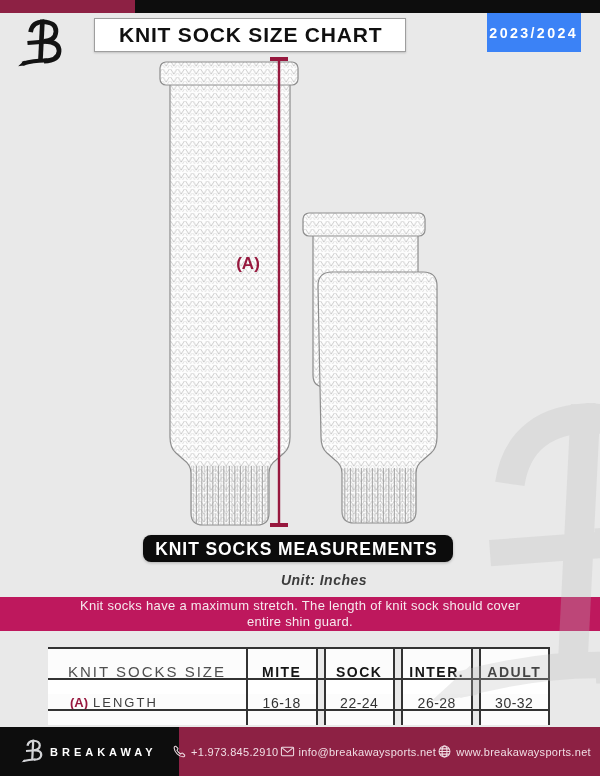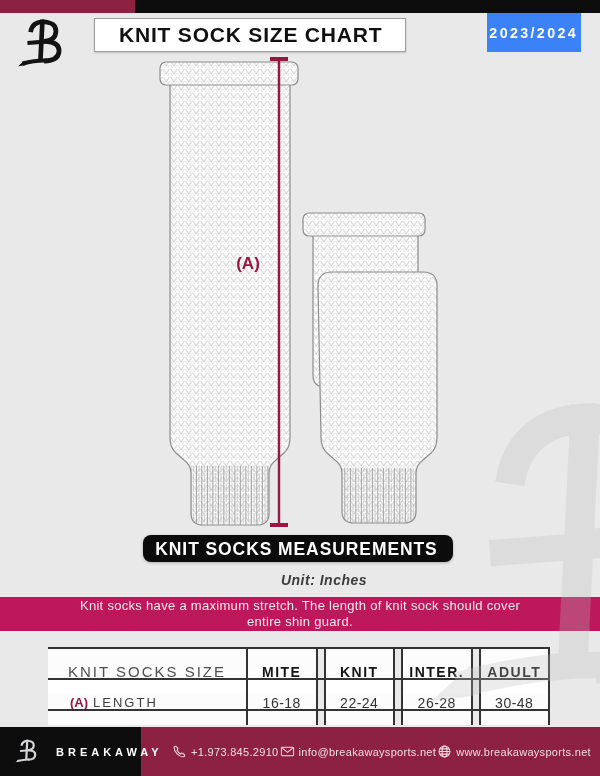--- a/index.html
+++ b/index.html
@@ -66,22 +66,22 @@
   .t-h-label { color:#4f4f4f; font-size:15px; letter-spacing:2px; white-space:nowrap; }
   .t-h { color:#151515; font-size:14px; font-weight:bold; letter-spacing:1.5px; }
   .t-key { color:#97183e; font-weight:bold; font-size:13px; margin-right:5px; }
   .t-lab { color:#3e3e3e; font-size:13px; letter-spacing:2px; }
   .t-val { color:#333; font-size:14px; letter-spacing:.5px; }
   
   .watermark { position:absolute; left:424px; top:375px; width:330px; height:372px; color:#bdbdbd; opacity:.28; pointer-events:none; }
   
   .page-footer { position:absolute; left:0; right:0; top:727px; height:49px; background:#8d2144; }
   .footer-brand {
-    position:absolute; left:0; top:0; width:141px; height:100%; background:#0d0d0d;
-    display:flex; align-items:center; padding-left:15px; gap:16px;
+    position:absolute; left:0; top:0; width:179px; height:100%; background:#0d0d0d;
+    display:flex; align-items:center; padding-left:21px; gap:4px;
   }
   .footer-brand .logo-footer { width:25px; height:29px; color:#d2d3d6; flex:0 0 auto; }
   .footer-brand span { color:#fff; font-size:11px; font-weight:bold; letter-spacing:4px; }
   .footer-contact {
     position:absolute; left:163px; right:0; top:0; height:100%;
     display:flex; align-items:center; justify-content:space-evenly; padding:0 8px;
   }
   .f-item { display:flex; align-items:center; gap:4px; color:#f0dde4; font-size:11px; letter-spacing:.3px; white-space:nowrap; }
   .f-item svg { width:15px; height:15px; flex:0 0 auto; }
 </style>
@@ -167,21 +167,21 @@
 
   <div class="size-table">
     <div class="t-row r1">
       <div class="t-label">
         <span class="t-h-label">KNIT SOCKS SIZE</span>
       </div>
       <div class="t-cell first">
         <span class="t-h">MITE</span>
       </div>
       <div class="t-cell">
-        <span class="t-h">KNIT</span>
+        <span class="t-h">SOCK</span>
       </div>
       <div class="t-cell">
         <span class="t-h">INTER.</span>
       </div>
       <div class="t-cell last">
         <span class="t-h">ADULT</span>
       </div>
     </div>
     <div class="t-row r2">
       <div class="t-label">
@@ -191,21 +191,21 @@
       <div class="t-cell first">
         <span class="t-val">16-18</span>
       </div>
       <div class="t-cell">
         <span class="t-val">22-24</span>
       </div>
       <div class="t-cell">
         <span class="t-val">26-28</span>
       </div>
       <div class="t-cell last">
-        <span class="t-val">30-48</span>
+        <span class="t-val">30-32</span>
       </div>
     </div>
     <div class="t-line l1"></div>
     <div class="t-line l2"></div>
     <div class="t-line l3"></div>
   </div>
 
   <svg class="watermark" viewBox="0 0 100 112" preserveAspectRatio="xMinYMin meet">
       <use href="#logoB"></use>
     </svg>

